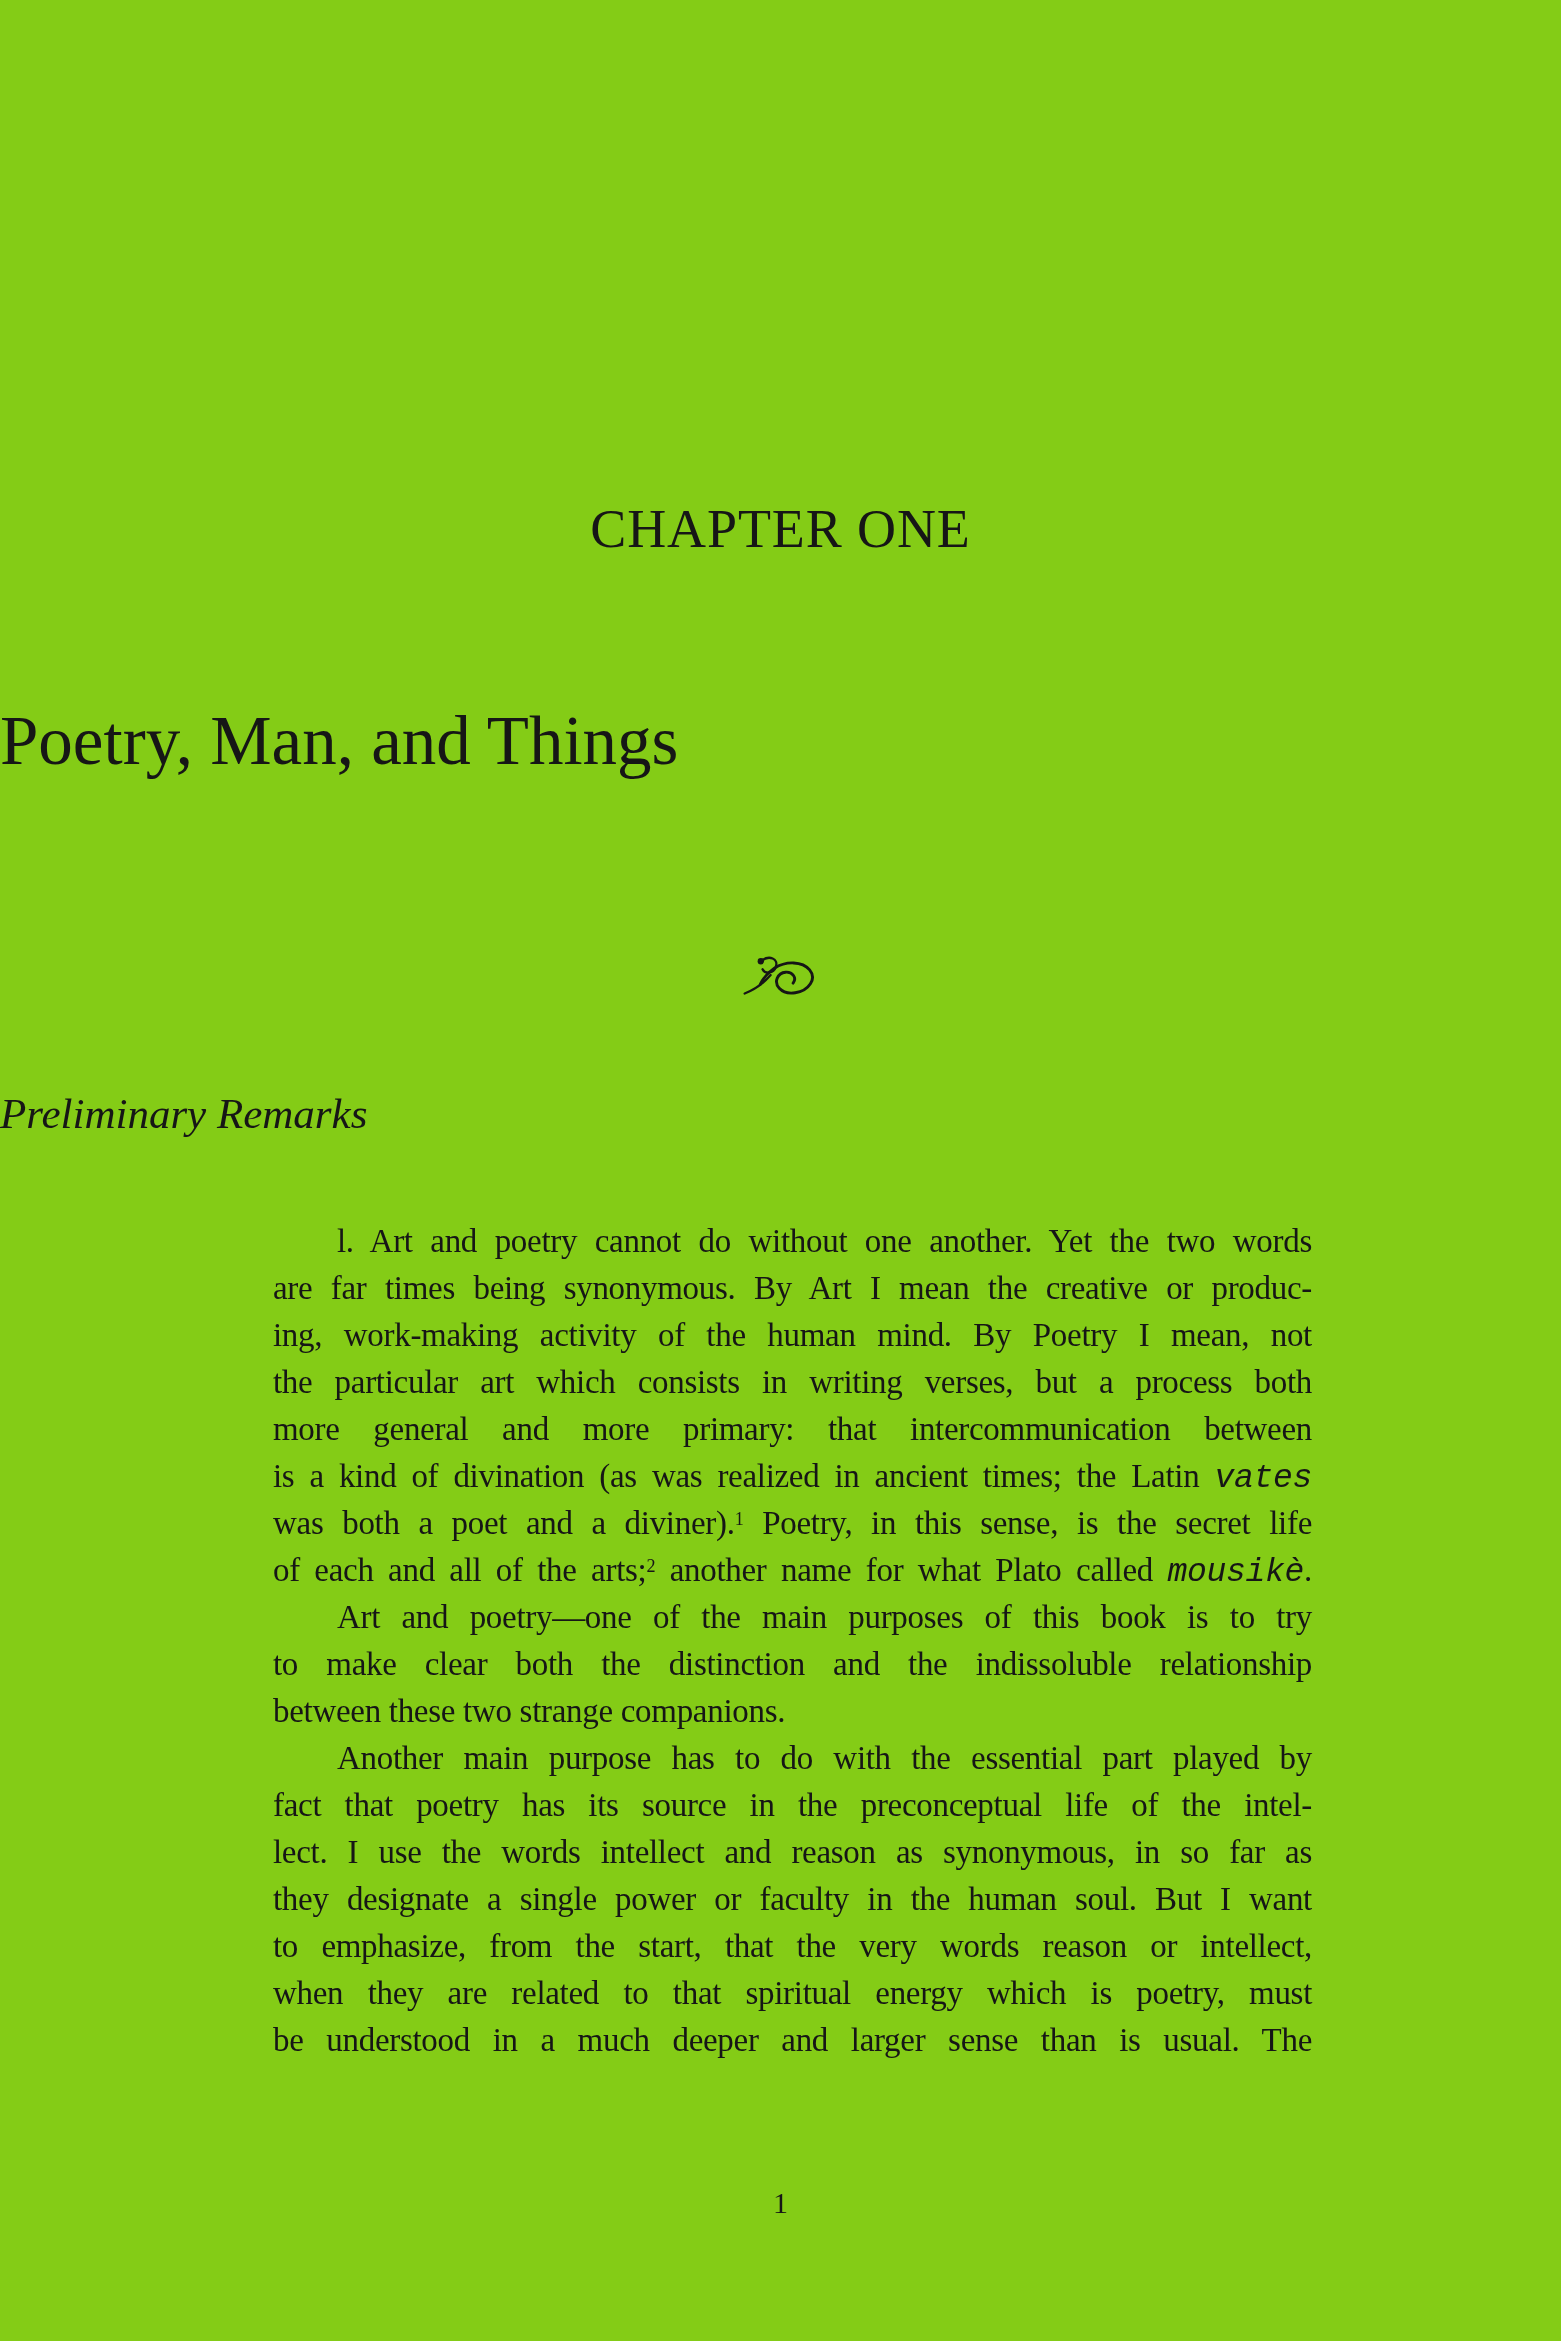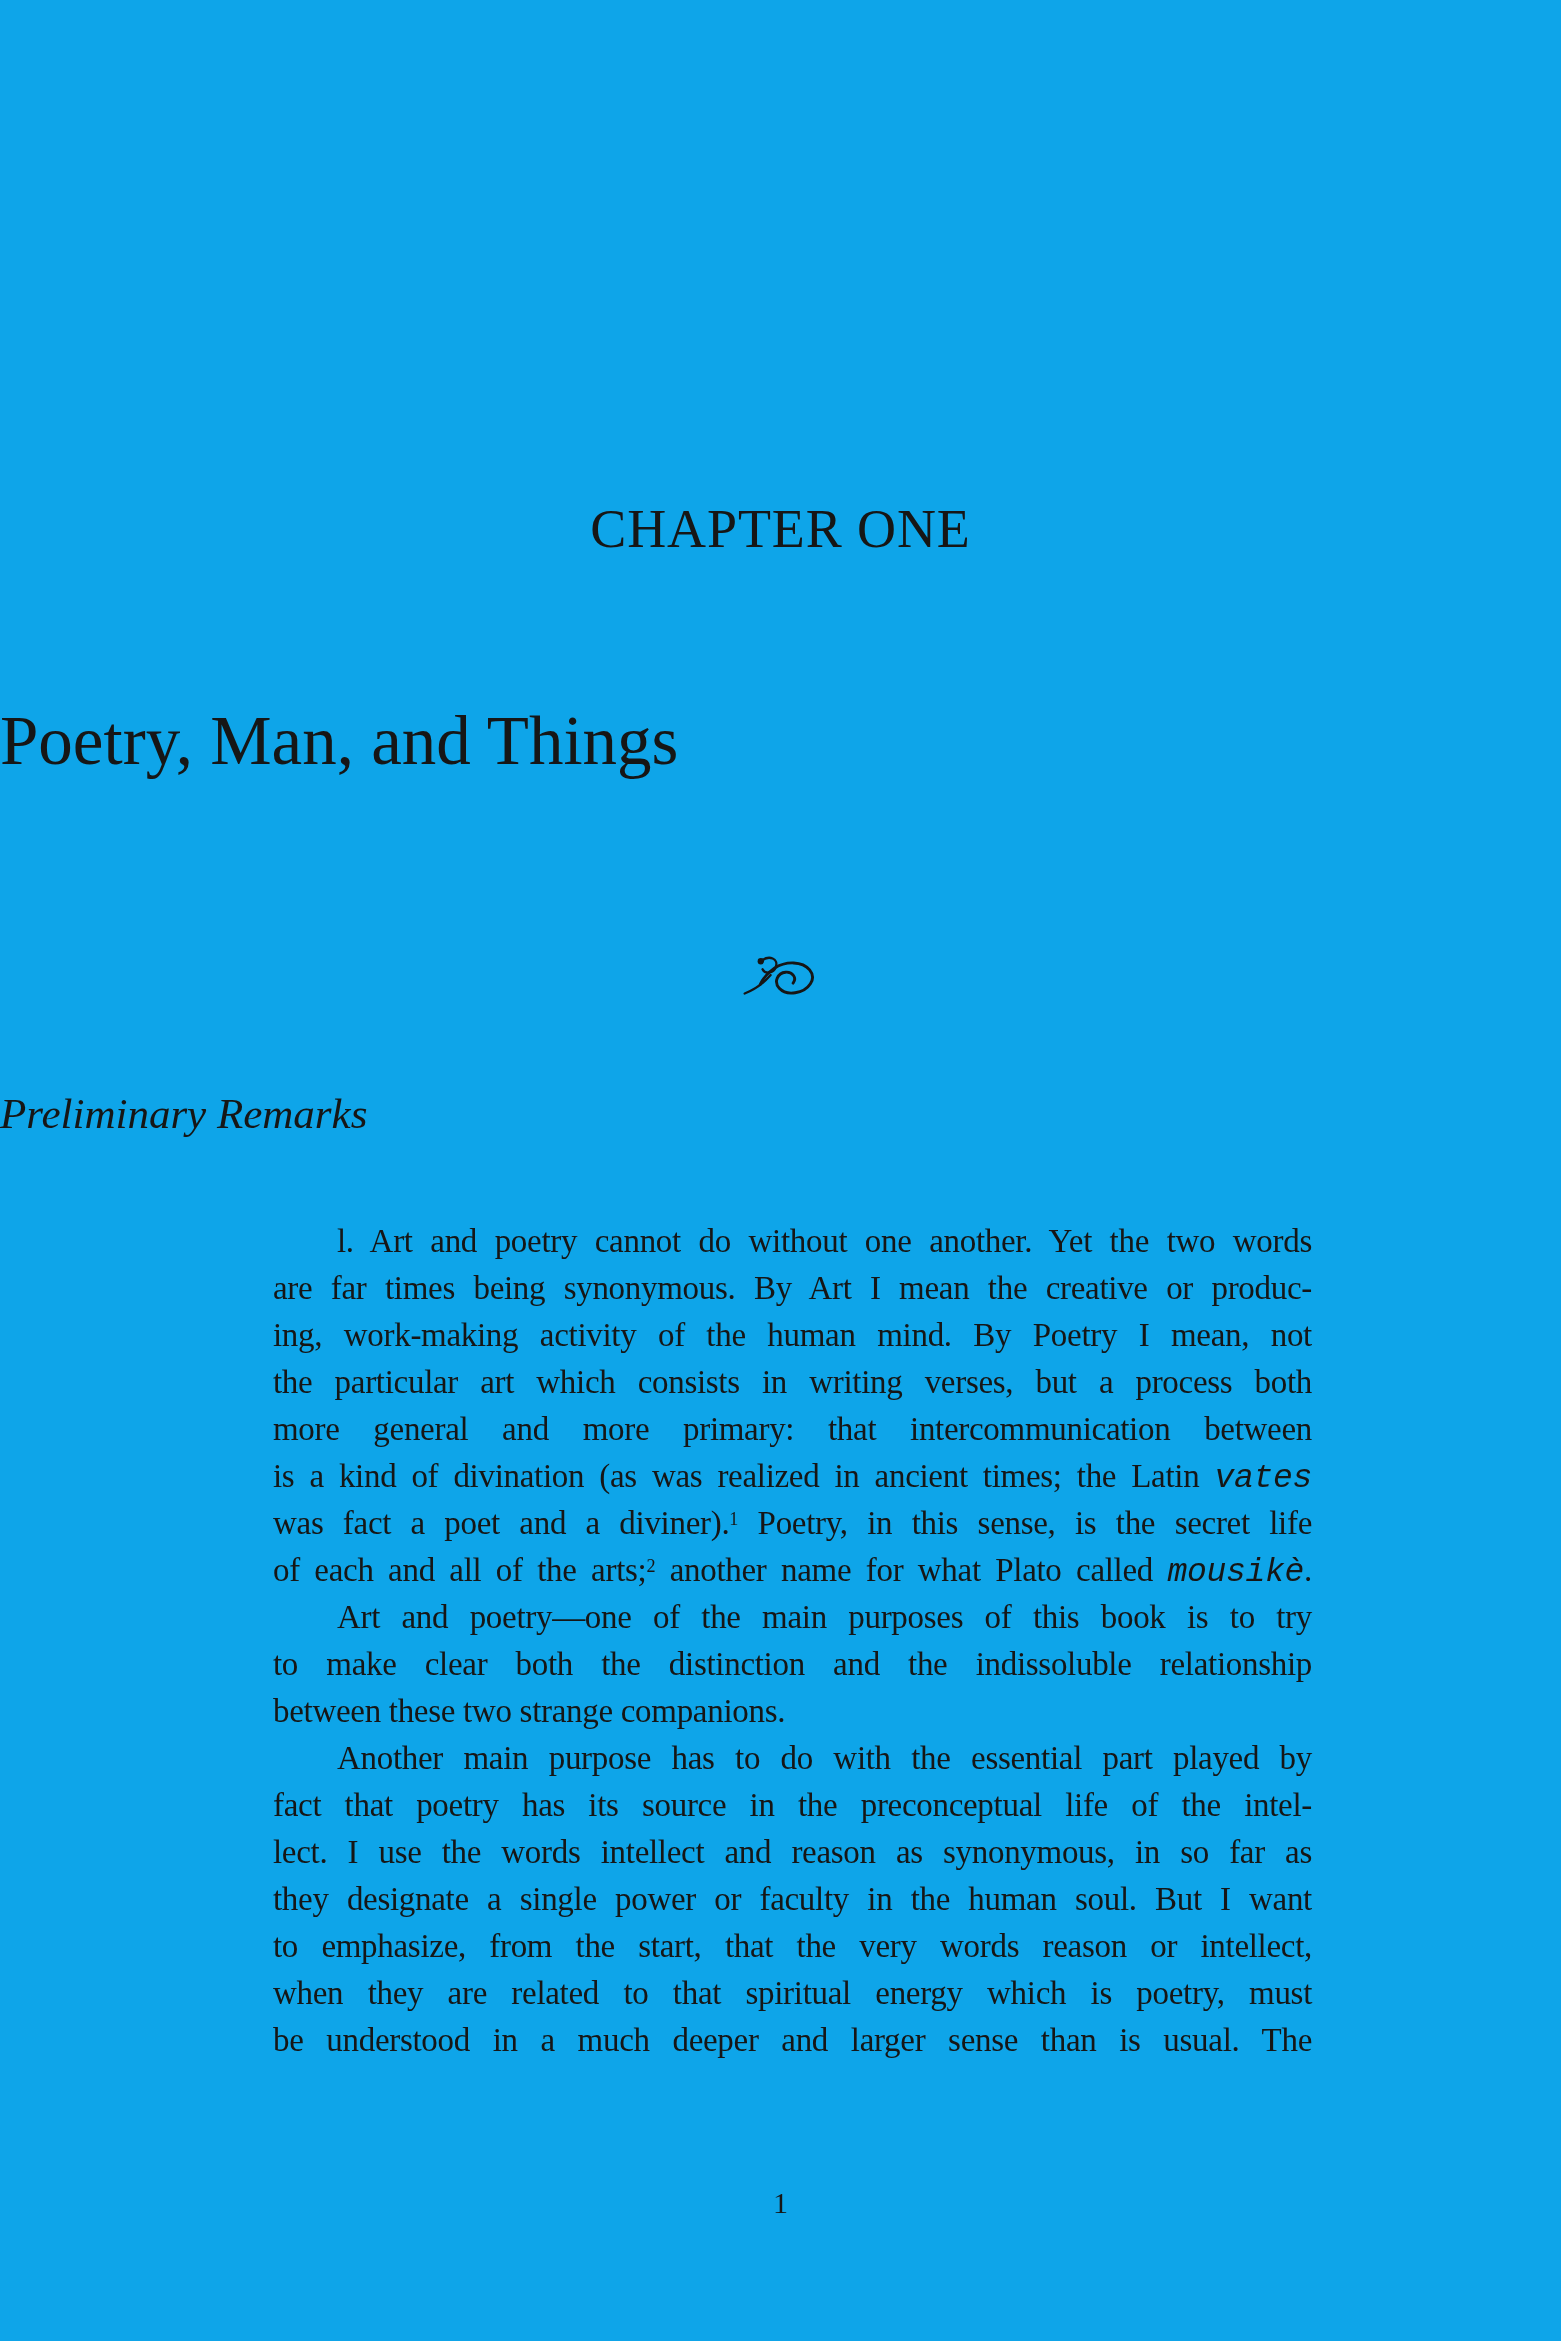--- a/index.html
+++ b/index.html
@@ -4,21 +4,21 @@
 <style>
   html, body {
     margin: 0;
     padding: 0;
     background: #ffffff;
   }
   .page {
     position: relative;
     width: 1561px;
     height: 2342px;
-    background: #0ea5e9;
+    background: #84cc16;
     color: #161616;
     font-family: "Liberation Serif", serif;
     overflow: hidden;
   }
   .chapter-label {
     position: absolute;
     top: 502px;
     left: 0;
     right: 0;
     text-align: center;
@@ -126,21 +126,21 @@
   <div class="section-heading">Preliminary Remarks</div>
 
   <div class="body-text">
       <div class="para">
         <div class="line first-line"><span>l. Art and poetry cannot do without one another. Yet the two words</span></div>
         <div class="line"><span>are far times being synonymous. By Art I mean the creative or produc-</span></div>
         <div class="line"><span>ing, work-making activity of the human mind. By Poetry I mean, not</span></div>
         <div class="line"><span>the particular art which consists in writing verses, but a process both</span></div>
         <div class="line"><span>more general and more primary: that intercommunication between</span></div>
         <div class="line"><span>is a kind of divination (as was realized in ancient times; the Latin </span><em>vates</em></div>
-        <div class="line"><span>was fact a poet and a diviner).</span><sup>1</sup><span> Poetry, in this sense, is the secret life</span></div>
+        <div class="line"><span>was both a poet and a diviner).</span><sup>1</sup><span> Poetry, in this sense, is the secret life</span></div>
         <div class="line"><span>of each and all of the arts;</span><sup>2</sup><span> another name for what Plato called </span><em>mousikè</em><span>.</span></div>
       </div>
       <div class="para">
         <div class="line first-line"><span>Art and poetry—one of the main purposes of this book is to try</span></div>
         <div class="line"><span>to make clear both the distinction and the indissoluble relationship</span></div>
         <div class="line no-justify"><span>between these two strange companions.</span></div>
       </div>
       <div class="para">
         <div class="line first-line"><span>Another main purpose has to do with the essential part played by</span></div>
         <div class="line"><span>fact that poetry has its source in the preconceptual life of the intel-</span></div>

